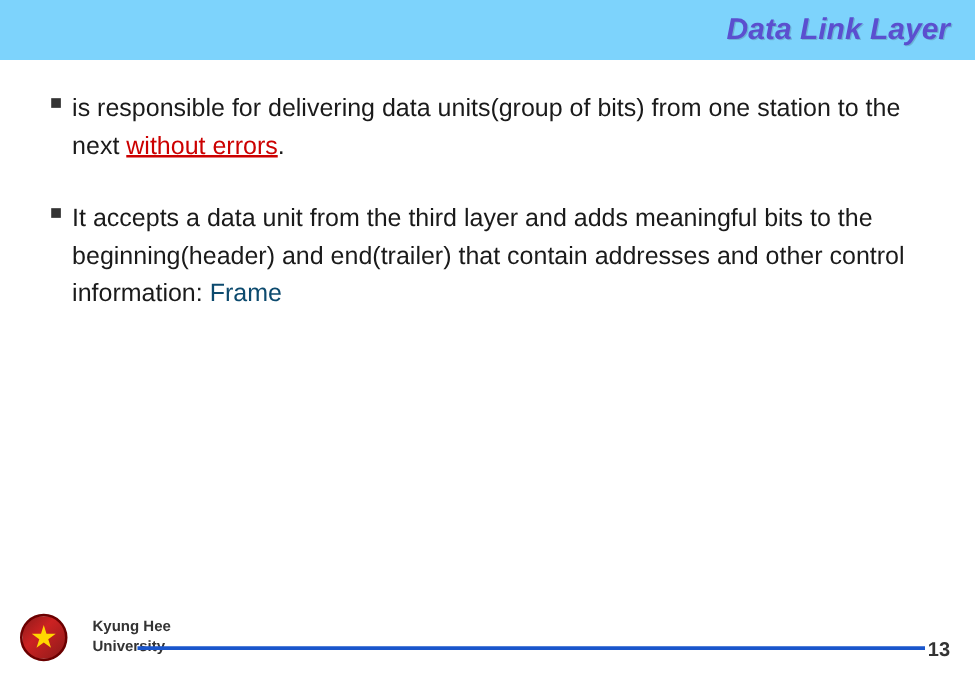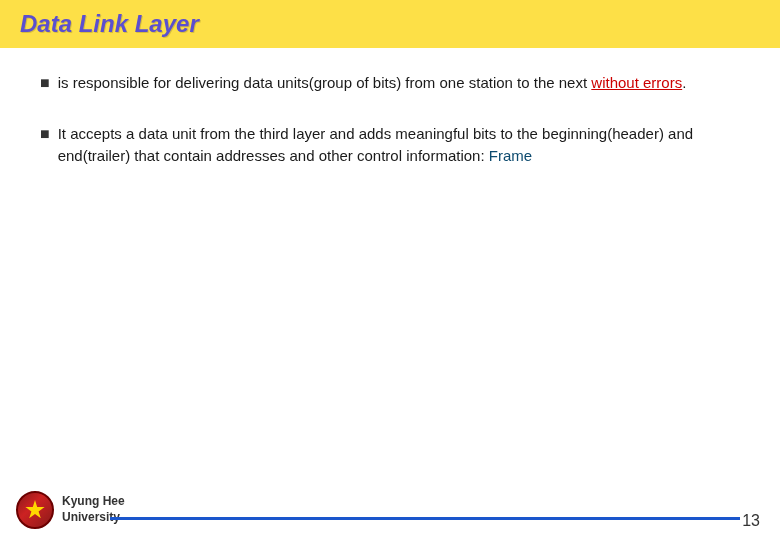--- a/index.html
+++ b/index.html
@@ -14,23 +14,23 @@
 
     .slide {
       width: 780px;
       height: 540px;
       background: #ffffff;
       position: relative;
     }
 
     .title-bar {
       width: 100%;
-      background: #fde047;
+      background: #7dd3fc;
       padding: 10px 20px;
-      text-align: left;
+      text-align: right;
       margin-bottom: 24px;
     }
 
     .title-text {
       color: #5b4fcf;
       font-size: 24px;
       font-weight: bold;
       font-style: italic;
       text-shadow: 1px 1px 0px rgba(0,0,0,0.15);
     }
@@ -47,21 +47,21 @@
     }
 
     .bullet-icon {
       color: #333;
       font-size: 16px;
       margin-top: 2px;
       flex-shrink: 0;
     }
 
     .bullet-text {
-      font-size: 15px;
+      font-size: 20px;
       color: #1a1a1a;
       line-height: 1.5;
       font-weight: normal;
     }
 
     .highlight-red {
       color: #cc0000;
       text-decoration: underline;
     }
 
@@ -77,21 +77,21 @@
       height: 52px;
       display: flex;
       align-items: center;
       justify-content: space-between;
       padding: 0 16px 8px 16px;
     }
 
     .footer-logo-area {
       display: flex;
       align-items: center;
-      gap: 8px;
+      gap: 20px;
     }
 
     .logo-circle-outer {
       width: 38px;
       height: 38px;
       border-radius: 50%;
       background: linear-gradient(135deg, #8b1a1a 0%, #cc2222 40%, #8b1a1a 100%);
       display: flex;
       align-items: center;
       justify-content: center;
@@ -123,21 +123,21 @@
       bottom: 20px;
       left: 110px;
       right: 40px;
       height: 3px;
       background: #1a56cc;
     }
 
     .page-number {
       font-size: 16px;
       color: #333;
-      font-weight: normal;
+      font-weight: bold;
       position: absolute;
       bottom: 10px;
       right: 20px;
       margin-left: 12px;
     }
   </style>
 </head>
 <body>
 
 <div class="slide">

